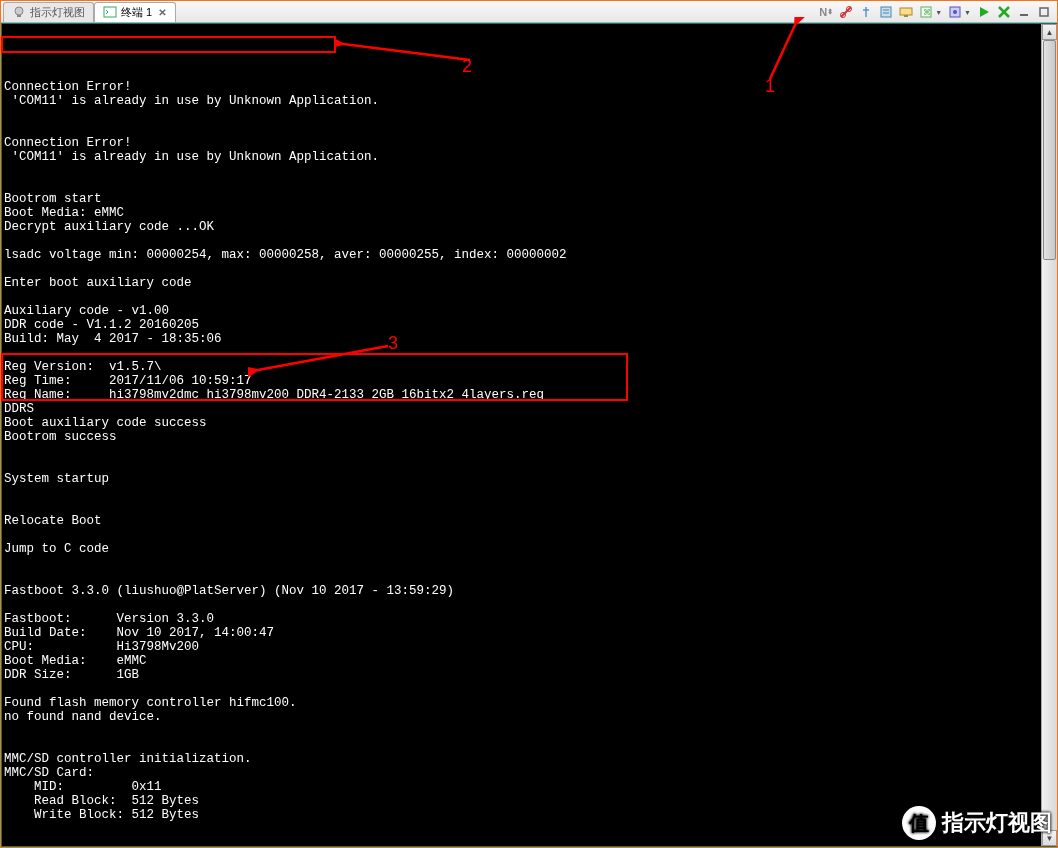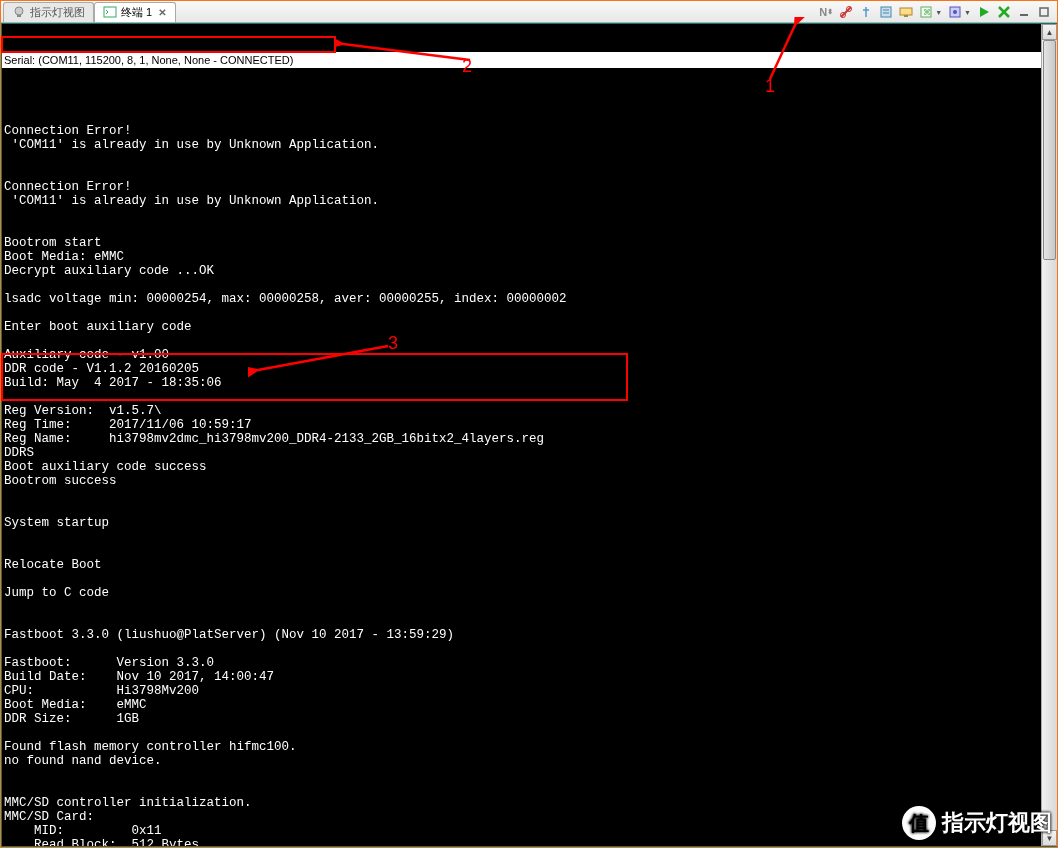--- a/index.html
+++ b/index.html
@@ -196,21 +196,20 @@
       </div>
       <div class="tool-btn">
         <svg width="14" height="14">
             <rect x="3" y="3" width="8" height="8" fill="none" stroke="#666" stroke-width="1.5"></rect>
           </svg>
       </div>
     </div>
   </div>
 
   <div class="terminal-area">
-    <div class="serial-header">Serial: (COM11, 115200, 8, 1, None, None - CONNECTED)</div>
     <div class="terminal-content" id="term-content">
 
 Connection Error!
  'COM11' is already in use by Unknown Application.
 
 
 Connection Error!
  'COM11' is already in use by Unknown Application.
 
 

